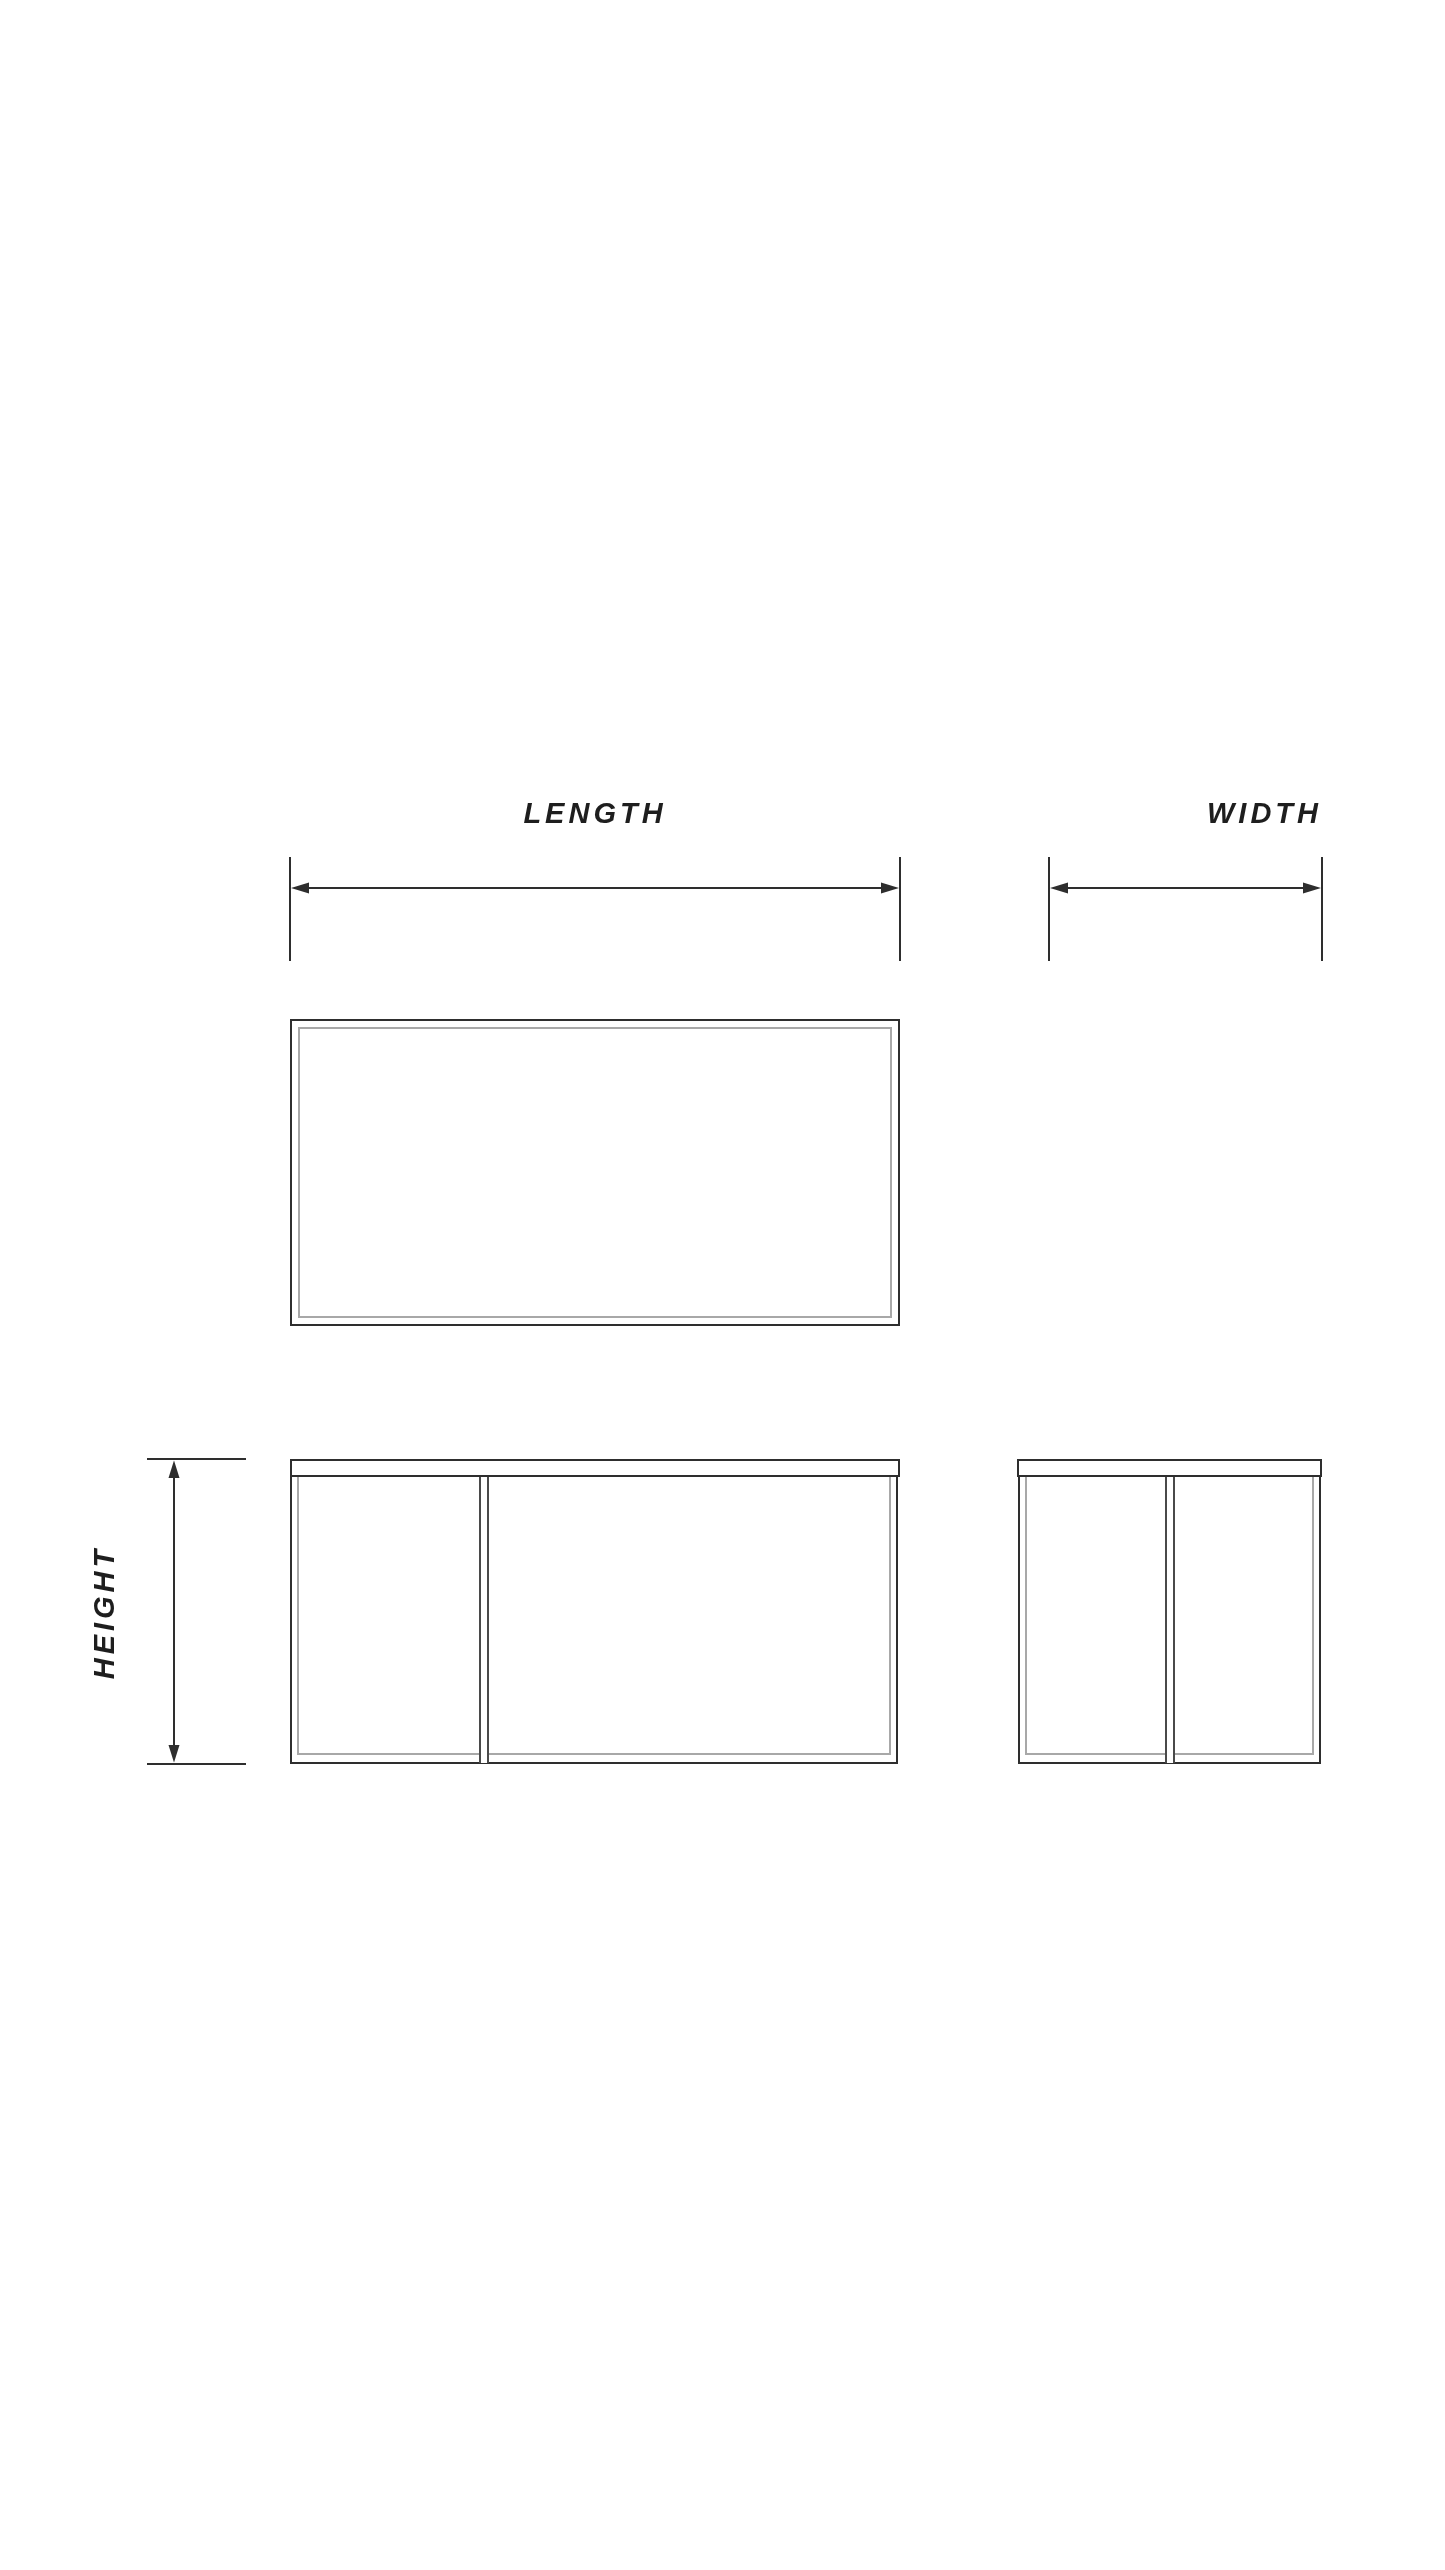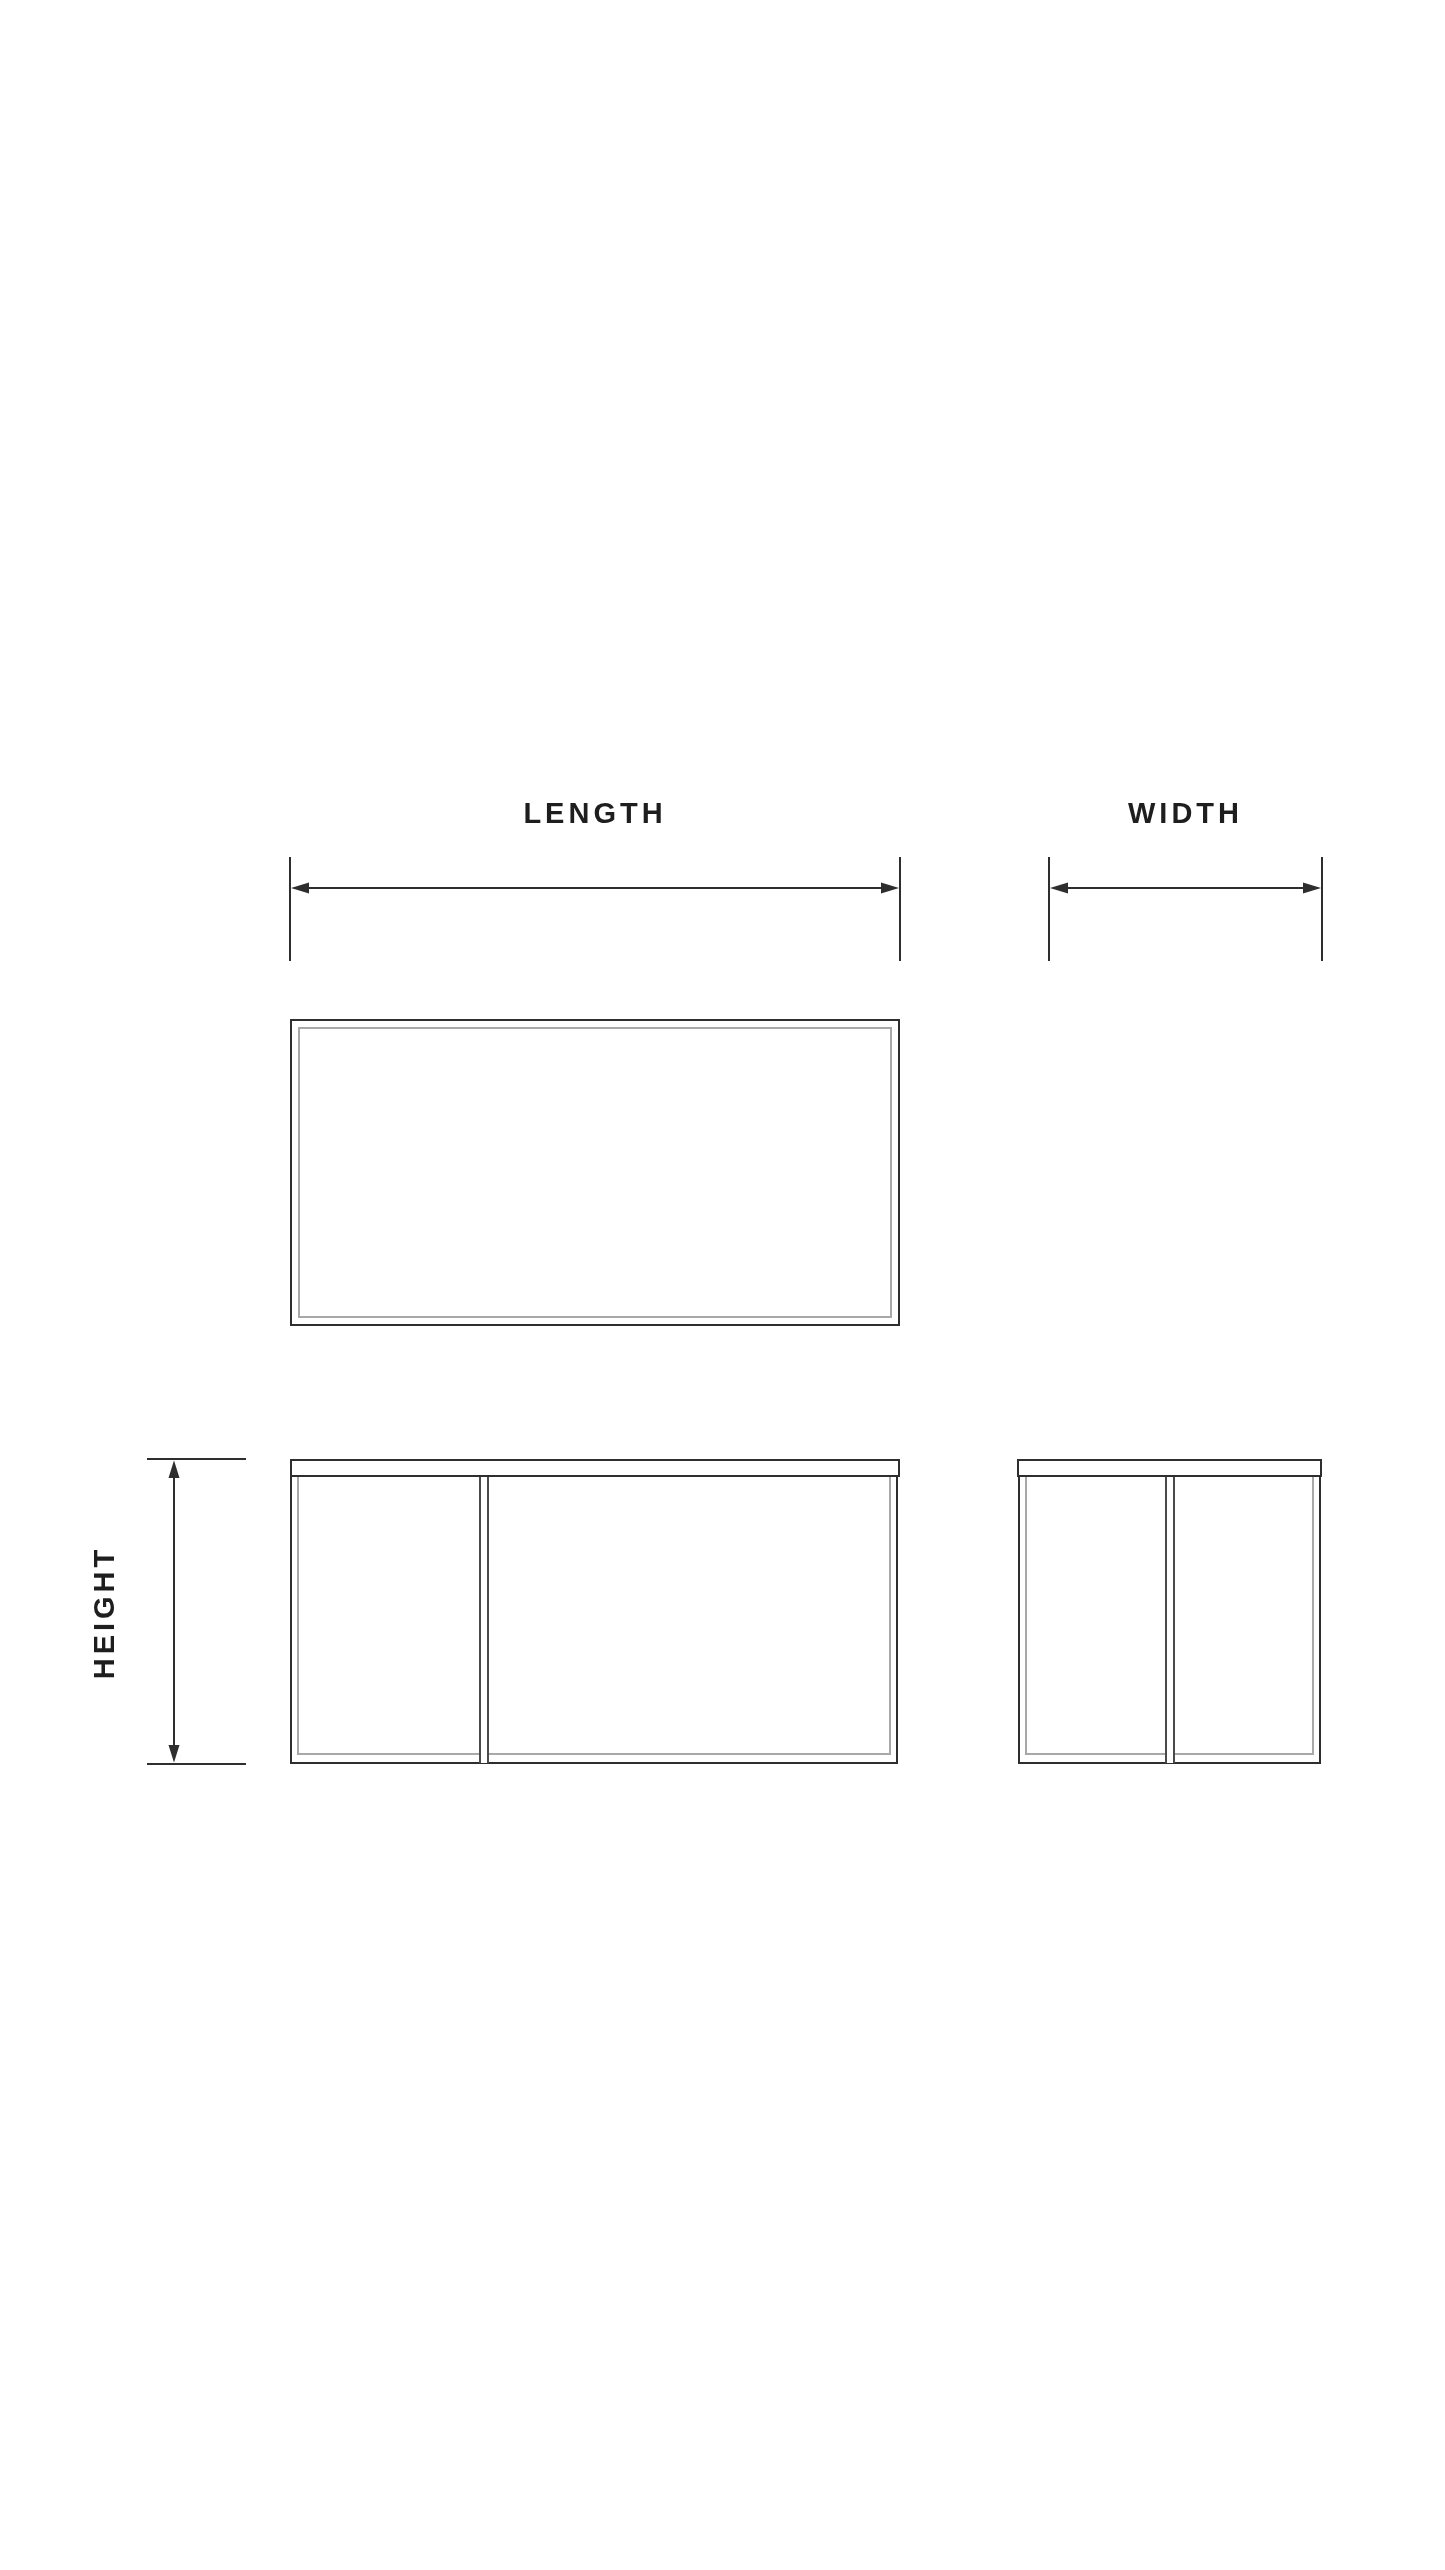--- a/index.html
+++ b/index.html
@@ -3,33 +3,34 @@
 <meta charset="utf-8">
 <style>
   html, body { margin: 0; padding: 0; background: #ffffff; }
   #canvas {
     position: relative;
     width: 1445px;
     height: 2570px;
     background: var(--bg, #ffffff);
     font-family: "Liberation Sans", "DejaVu Sans", sans-serif;
     overflow: hidden;
+    font-style: italic;
   }
   .dim-label {
     position: absolute;
     color: var(--text, #1e1e1e);
     font-size: 29px;
     font-weight: 700;
     letter-spacing: 4px;
     line-height: 1;
     text-align: center;
     white-space: nowrap;
   }
   #length-label { left: 290px; top: 799px; width: 610px; }
-  #width-label  { left: 1049px; top: 799px; width: 273px; }
+  #width-label  { left: 1049px; top: 799px; width: 273px; text-align: right; }
   #height-label {
     left: 105px; top: 1612px; width: 0; height: 0;
     display: flex; align-items: center; justify-content: center;
     transform: translate(0,0);
   }
   #height-label > span {
     display: block;
     transform: rotate(-90deg);
     transform-origin: center;
     white-space: nowrap;

